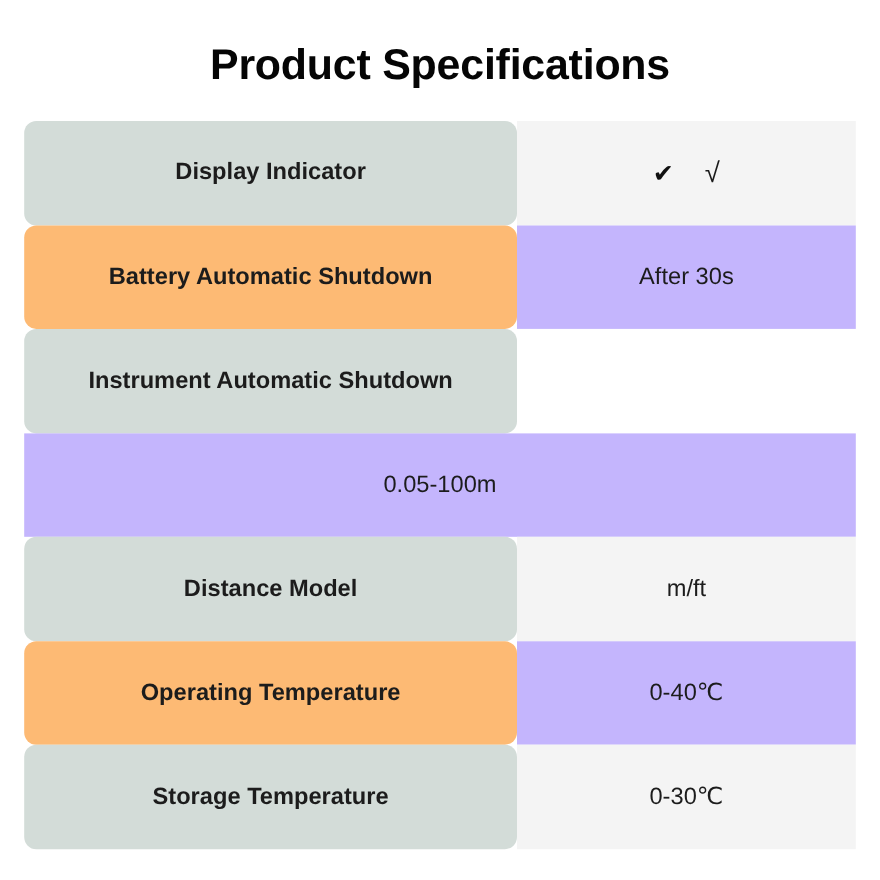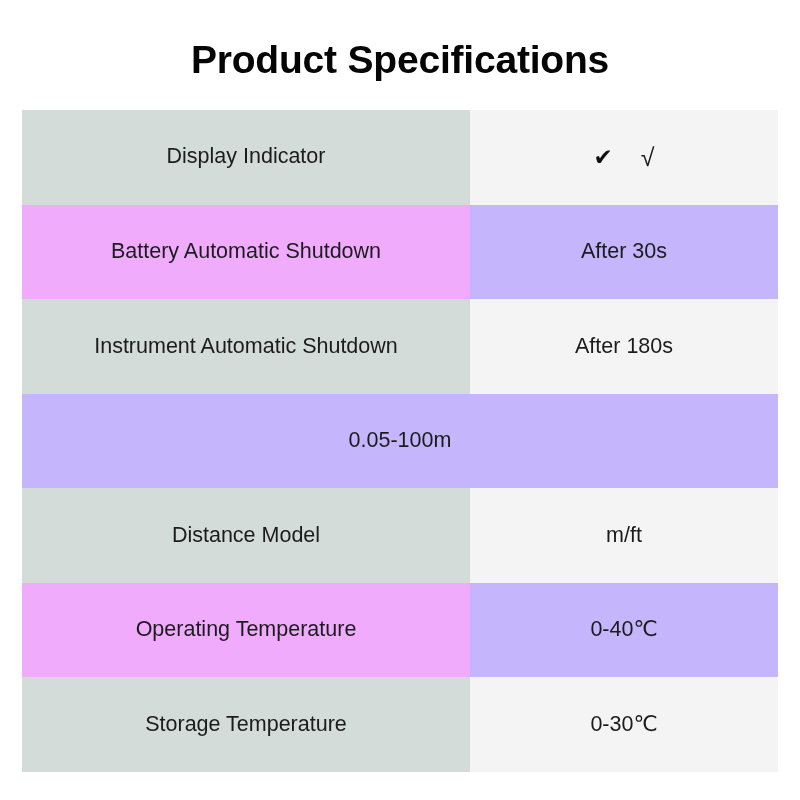--- a/index.html
+++ b/index.html
@@ -58,26 +58,27 @@
   }
 
   .spec-label {
     flex: 0 0 448px;
     width: 448px;
     display: flex;
     align-items: center;
     justify-content: center;
     text-align: left;
     font-size: 21.5px;
-    font-weight: 400;
+    font-weight: 700;
     color: #1c1c1c;
     padding: 0 8px;
     box-sizing: border-box;
     line-height: 1.2;
     white-space: nowrap;
+    border-radius: 11px;
   }
 
   .spec-value {
     flex: 1 1 auto;
     display: flex;
     align-items: center;
     justify-content: center;
     text-align: center;
     font-size: 21.5px;
     font-weight: 400;
@@ -85,21 +86,21 @@
     padding: 0 8px;
     box-sizing: border-box;
     line-height: 1.2;
     white-space: nowrap;
   }
 
   
   .spec-row.shade-dark .spec-label { background: #d3dcd8; }
   .spec-row.shade-dark .spec-value { background: #f4f4f4; }
   
-  .spec-row.shade-light .spec-label { background: #f0abfc; }
+  .spec-row.shade-light .spec-label { background: #fdba74; }
   .spec-row.shade-light .spec-value { background: #c4b5fd; }
 
   
   .check-group {
     display: flex;
     flex-direction: row;
     align-items: center;
     justify-content: center;
     gap: 28px;
   }
@@ -135,21 +136,20 @@
             <span class="check-thin">√</span>
           </div>
         </div>
       </div>
       <div class="spec-row shade-light">
         <div class="spec-label">Battery Automatic Shutdown</div>
         <div class="spec-value">After 30s</div>
       </div>
       <div class="spec-row shade-dark">
         <div class="spec-label">Instrument Automatic Shutdown</div>
-        <div class="spec-value">After 180s</div>
       </div>
       <div class="spec-row shade-light">
         <div class="spec-value">0.05-100m</div>
       </div>
       <div class="spec-row shade-dark">
         <div class="spec-label">Distance Model</div>
         <div class="spec-value">m/ft</div>
       </div>
       <div class="spec-row shade-light">
         <div class="spec-label">Operating Temperature</div>

